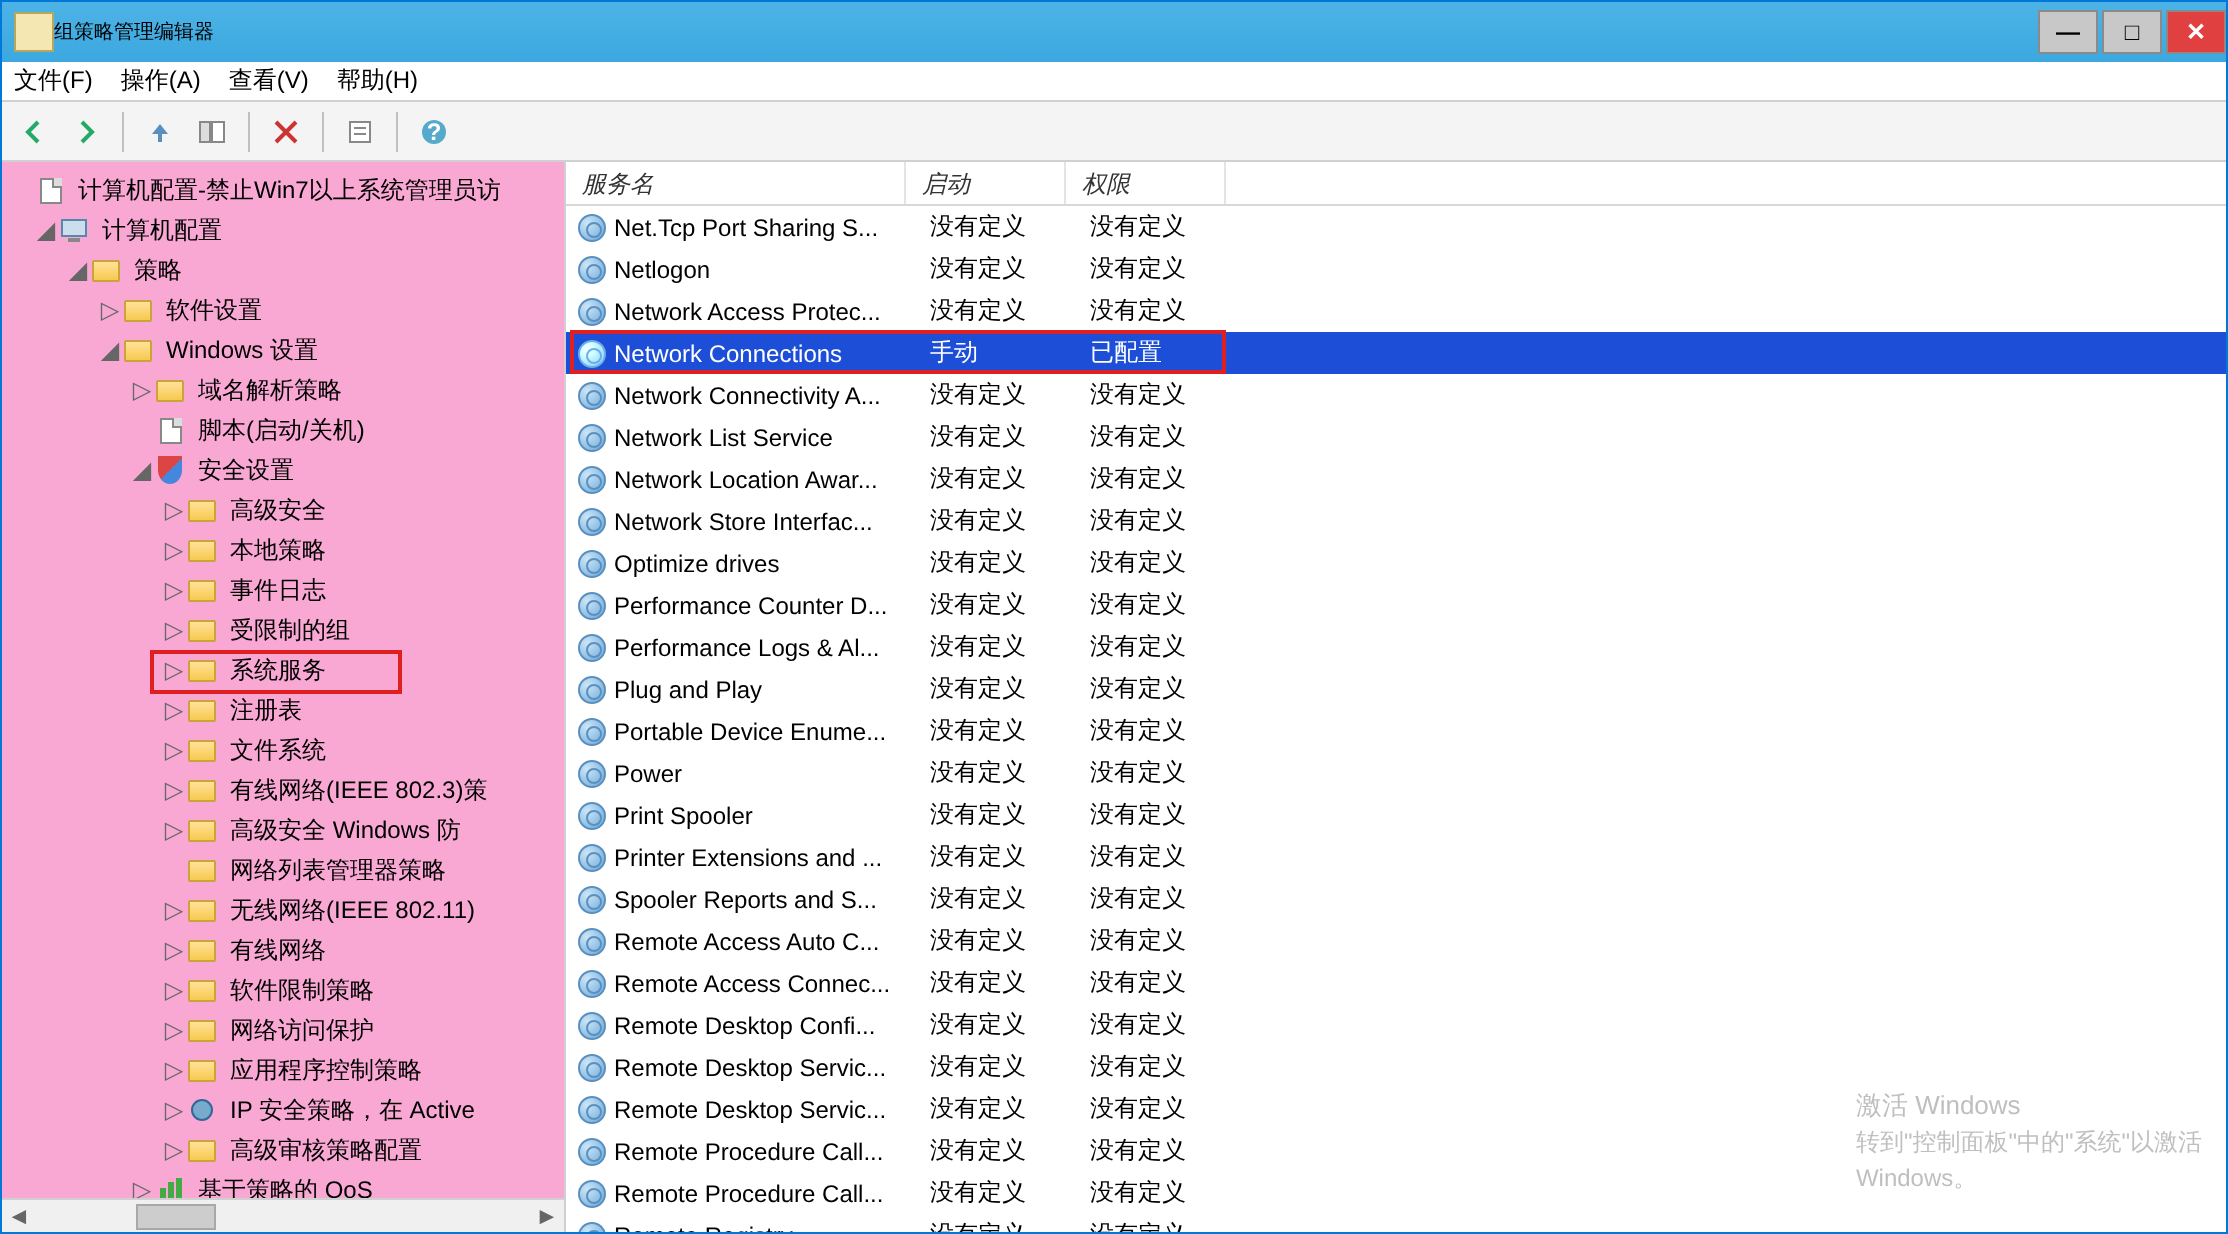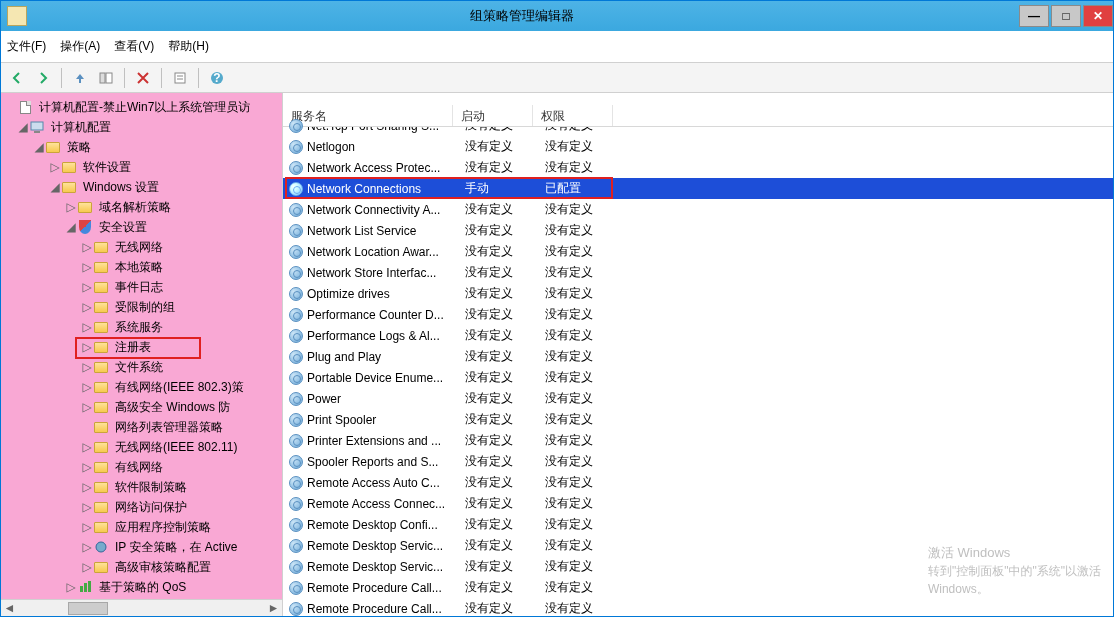--- a/index.html
+++ b/index.html
@@ -1,43 +1,43 @@
 <!DOCTYPE html>
 <html><head>
 <meta charset="utf-8">
 <style>
 * { box-sizing: border-box; margin: 0; padding: 0; font-family: "Microsoft YaHei", "Segoe UI", Tahoma, sans-serif; font-size: 12px; }
 html, body { width: 1114px; height: 617px; overflow: hidden; background: #fff; }
 .window { width: 1114px; height: 617px; display: flex; flex-direction: column; border: 1px solid #0078d7; }
 .titlebar { height: 30px; background: linear-gradient(#4db3e6,#3ba8df); display: flex; align-items: center; color: #fff; }
-.titlebar .title { flex: 1; text-align: center; font-size: 13px; color: #000; }
+.titlebar .title { flex: 1; text-align: left; font-size: 10px; color: #000; }
 .titlebar .appicon { width: 20px; height: 20px; margin-left: 6px; background: #f5e7b2; border: 1px solid #b8a55e; }
 .titlebar .winbtns { display: flex; }
 .titlebar .winbtn { width: 30px; height: 22px; margin-top: 0; display: flex; align-items: center; justify-content: center; color: #000; font-weight: bold; background: #c8c8c8; border: 1px solid #8a8a8a; margin-left: 2px; }
 .titlebar .winbtn.close { background: #e04040; color: #fff; }
-.menubar { height: 32px; display: flex; align-items: center; padding: 0 6px; gap: 14px; border-bottom: 1px solid #d0d0d0; background: #fff; }
+.menubar { height: 20px; display: flex; align-items: center; padding: 0 6px; gap: 14px; border-bottom: 1px solid #d0d0d0; background: #fff; }
 .menubar span { cursor: default; }
 .toolbar { height: 30px; display: flex; align-items: center; padding: 0 4px; gap: 2px; border-bottom: 1px solid #d0d0d0; background: #f4f4f4; }
 .toolbar .tbtn { width: 24px; height: 24px; display: flex; align-items: center; justify-content: center; border: 1px solid transparent; }
 .toolbar .sep { width: 1px; height: 20px; background: #c0c0c0; margin: 0 4px; }
 .body { flex: 1; display: flex; overflow: hidden; }
 .treepane { width: 282px; border-right: 1px solid #d0d0d0; overflow: auto; padding-top: 4px; background: #f9a8d4; position: relative; }
 .listpane { flex: 1; overflow: auto; background: #fff; position: relative; }
 .tree-node { display: flex; align-items: center; height: 20px; white-space: nowrap; cursor: default; }
 .tree-node .expander { width: 12px; text-align: center; color: #666; }
 .tree-node .icon { width: 16px; height: 16px; margin-right: 4px; display: inline-flex; align-items: center; justify-content: center; }
 .tree-node .label { padding: 0 2px; }
 .folder-icon { background: linear-gradient(#ffe29a,#f7c94f); border: 1px solid #caa43a; width: 14px; height: 11px; border-radius: 1px; }
 .doc-icon { width: 11px; height: 13px; background: #fff; border: 1px solid #888; position: relative; }
 .doc-icon:after { content: ""; position: absolute; right: -1px; top: -1px; width: 4px; height: 4px; background: #ddd; border-left: 1px solid #888; border-bottom: 1px solid #888; }
 .shield-icon { width: 12px; height: 14px; background: linear-gradient(135deg,#d44 50%,#48d 50%); border-radius: 0 0 50% 50%; }
 .svc-icon { width: 14px; height: 14px; border-radius: 50%; background: radial-gradient(circle at 30% 30%, #cde6f7, #6aa8d8); border: 1px solid #5a90c0; position: relative; }
 .svc-icon:after { content: ""; position: absolute; width: 6px; height: 6px; border: 1px solid #5a90c0; border-radius: 50%; left: 3px; top: 3px; }
 .redbox1 { position: absolute; border: 2px solid #e02020; pointer-events: none; }
-.list-header { display: flex; height: 22px; border-bottom: 1px solid #d8d8d8; background: #fff; position: sticky; top: 12px; }
+.list-header { display: flex; height: 22px; border-bottom: 1px solid #d8d8d8; background: #fff; position: sticky; top: 0; font-style: italic; }
 .list-header .col { padding: 3px 8px; border-right: 1px solid #e4e4e4; color: #333; }
 .col-name { width: 170px; }
 .col-start { width: 80px; }
 .col-perm { width: 80px; }
 .list-row { display: flex; align-items: center; height: 21px; padding-left: 6px; }
 .list-row .svc-icon { margin-right: 4px; flex: none; }
 .list-row .c-name { width: 158px; overflow: hidden; text-overflow: ellipsis; white-space: nowrap; }
 .list-row .c-start { width: 80px; }
 .list-row .c-perm { width: 80px; }
 .list-row.selected { background: #1d4ed8; color: #fff; }
@@ -156,32 +156,39 @@
           <span class="label">Windows 设置</span>
         </div>
       <div class="tree-node" style="padding-left:64px">
           <span class="expander">▷</span>
           <span class="icon">
             <span class="folder-icon"></span>
           </span>
           <span class="label">域名解析策略</span>
         </div>
       <div class="tree-node" style="padding-left:64px">
+          <span class="expander"></span>
+          <span class="icon">
+            <span class="doc-icon"></span>
+          </span>
+          <span class="label">脚本(启动/关机)</span>
+        </div>
+      <div class="tree-node" style="padding-left:64px">
           <span class="expander">◢</span>
           <span class="icon">
             <span class="shield-icon"></span>
           </span>
           <span class="label">安全设置</span>
         </div>
       <div class="tree-node" style="padding-left:80px">
           <span class="expander">▷</span>
           <span class="icon">
             <span class="folder-icon"></span>
           </span>
-          <span class="label">无线网络</span>
+          <span class="label">高级安全</span>
         </div>
       <div class="tree-node" style="padding-left:80px">
           <span class="expander">▷</span>
           <span class="icon">
             <span class="folder-icon"></span>
           </span>
           <span class="label">本地策略</span>
         </div>
       <div class="tree-node" style="padding-left:80px">
           <span class="expander">▷</span>

